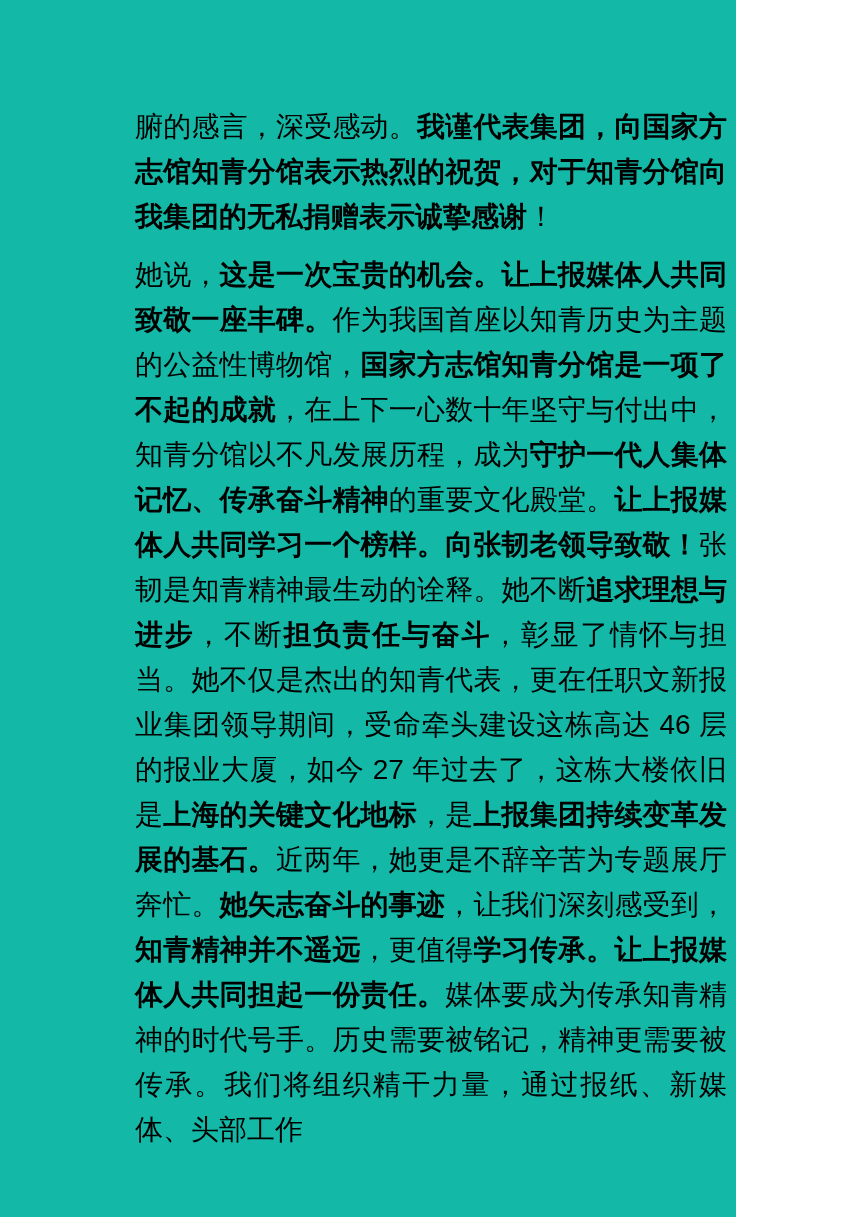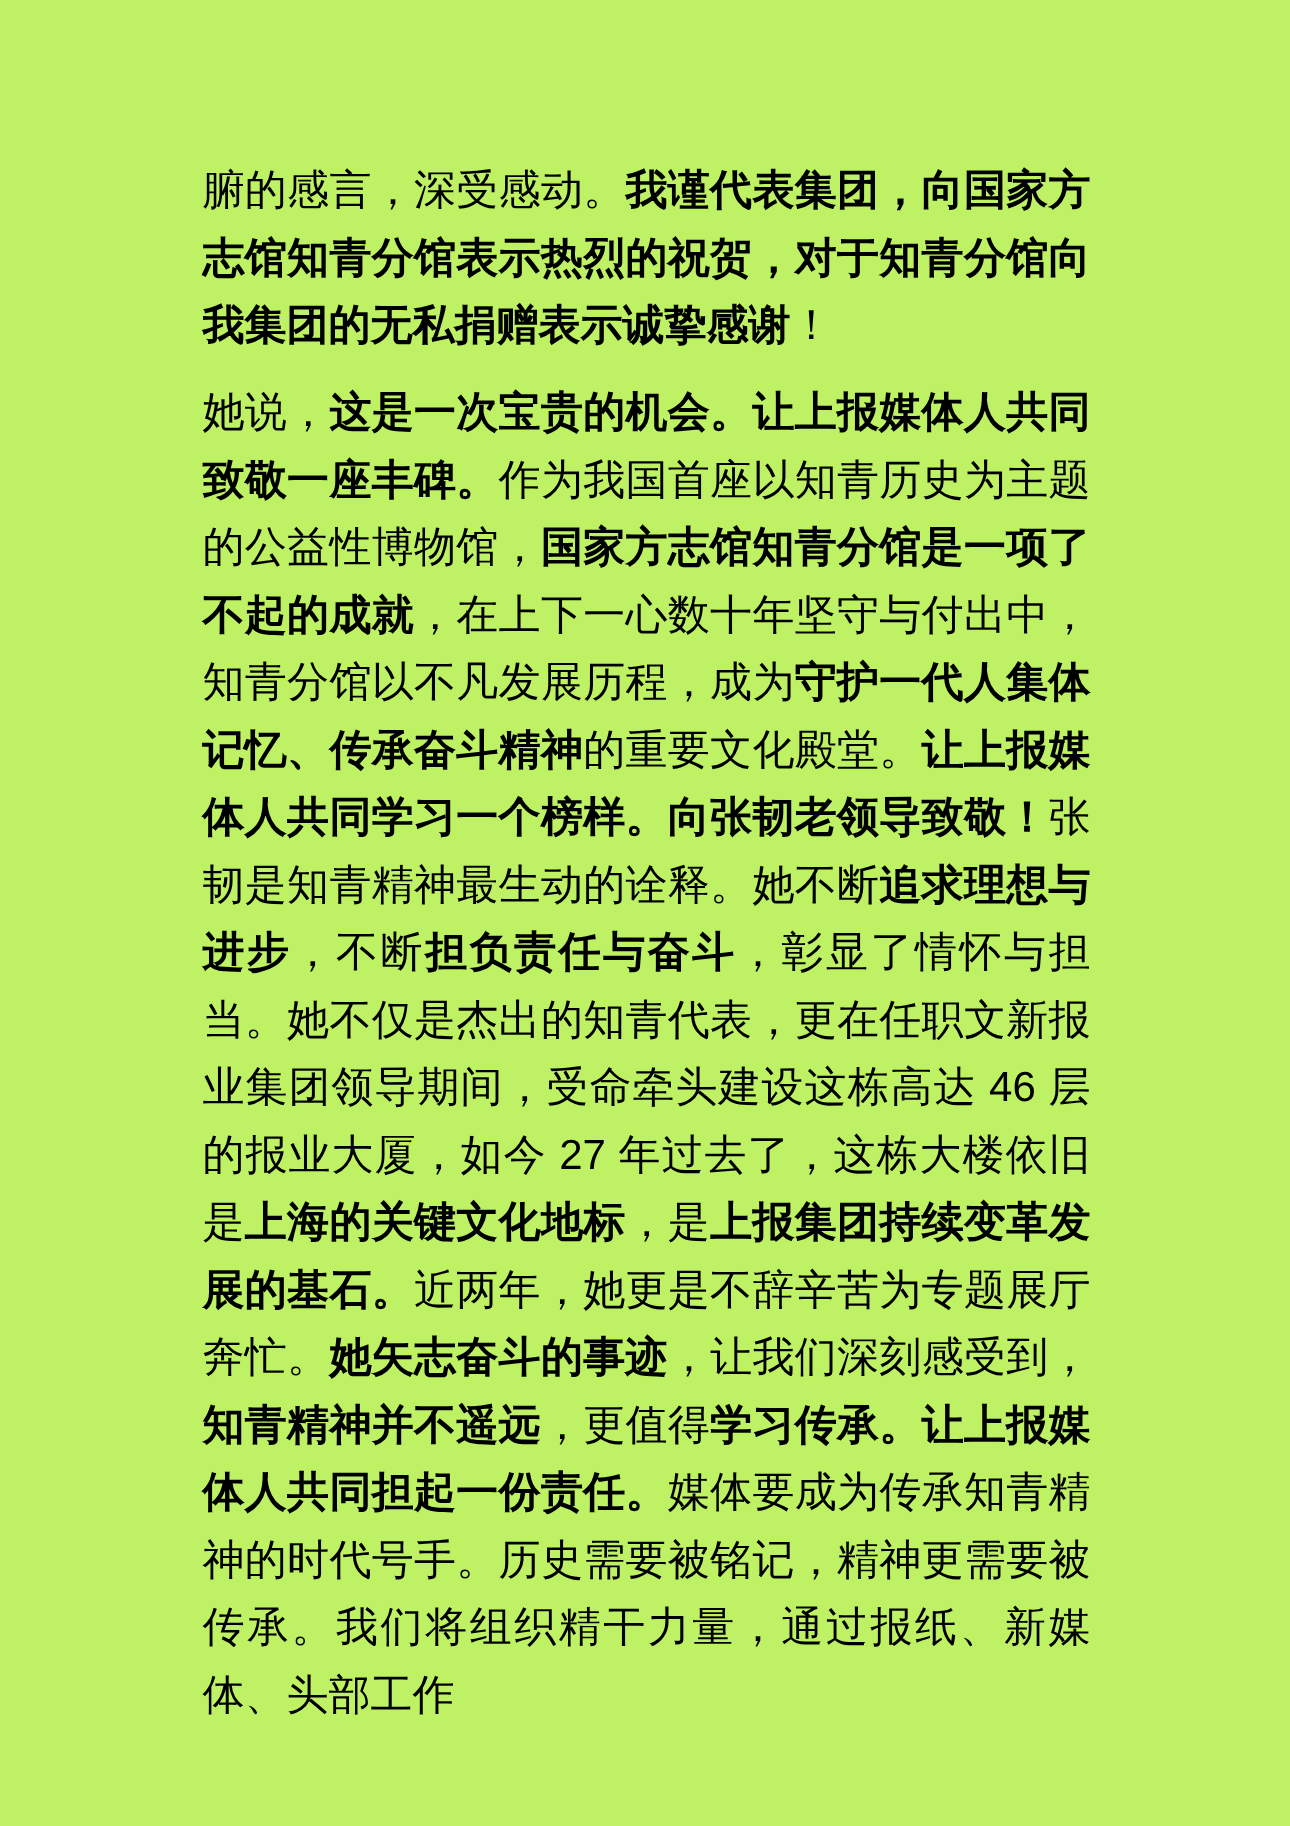--- a/index.html
+++ b/index.html
@@ -2,23 +2,23 @@
 <html><head>
 <meta charset="utf-8">
 <style>
   html, body {
     margin: 0;
     padding: 0;
     background: #ffffff;
   }
   .page {
     position: relative;
-    width: 860px;
+    width: 736px;
     height: 1217px;
-    background: #bef264;
+    background: #14b8a6;
     overflow: hidden;
     font-family: "Liberation Sans", "DejaVu Sans", sans-serif;
   }
   .content {
     position: absolute;
     left: 135px;
     top: 104px;
     width: 592px;
     color: #000000;
   }

